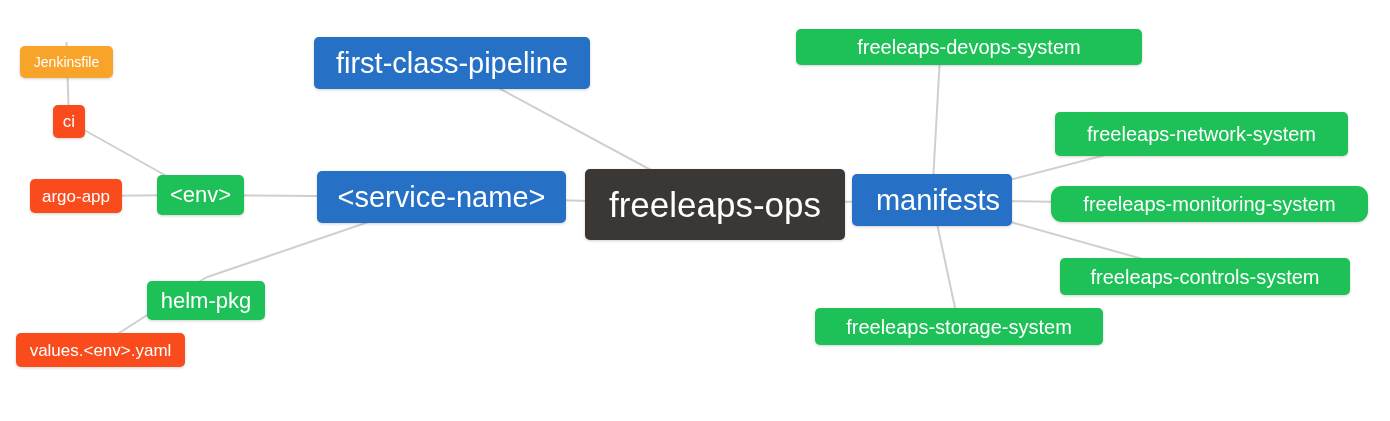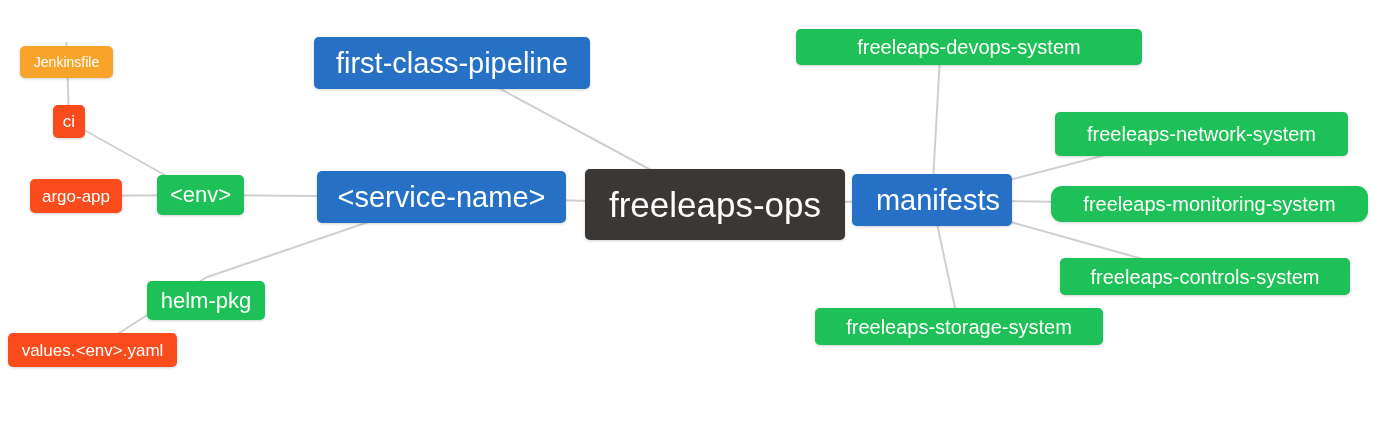--- a/index.html
+++ b/index.html
@@ -69,21 +69,21 @@
     </div>
     <div class="node" style="left: 30px; top: 179px; width: 92px; height: 34px; background: rgb(249, 75, 27); color: rgb(255, 255, 255); font-size: 17px;">
       <span class="label">argo-app</span>
     </div>
     <div class="node" style="left: 157px; top: 175px; width: 87px; height: 40px; background: rgb(30, 193, 88); color: rgb(255, 255, 255); font-size: 22px;">
       <span class="label">&lt;env&gt;</span>
     </div>
     <div class="node" style="left: 147px; top: 258px; width: 118px; height: 39px; background: rgb(30, 193, 88); color: rgb(255, 255, 255); font-size: 22px; margin-top: 23px;">
       <span class="label">helm-pkg</span>
     </div>
-    <div class="node" style="left: 8px; top: 333px; width: 169px; height: 34px; background: rgb(249, 75, 27); color: rgb(255, 255, 255); font-size: 17px;">
+    <div class="node" style="left: 16px; top: 333px; width: 169px; height: 34px; background: rgb(249, 75, 27); color: rgb(255, 255, 255); font-size: 17px;">
       <span class="label">values.&lt;env&gt;.yaml</span>
     </div>
     <div class="node" style="left: 314px; top: 37px; width: 276px; height: 52px; background: rgb(38, 113, 197); color: rgb(255, 255, 255); font-size: 29px;">
       <span class="label">first-class-pipeline</span>
     </div>
     <div class="node" style="left: 317px; top: 171px; width: 249px; height: 52px; background: rgb(38, 113, 197); color: rgb(255, 255, 255); font-size: 29px;">
       <span class="label">&lt;service-name&gt;</span>
     </div>
     <div class="node" style="left: 585px; top: 169px; width: 260px; height: 71px; background: rgb(58, 55, 53); color: rgb(255, 255, 255); font-size: 35px;">
       <span class="label">freeleaps-ops</span>

